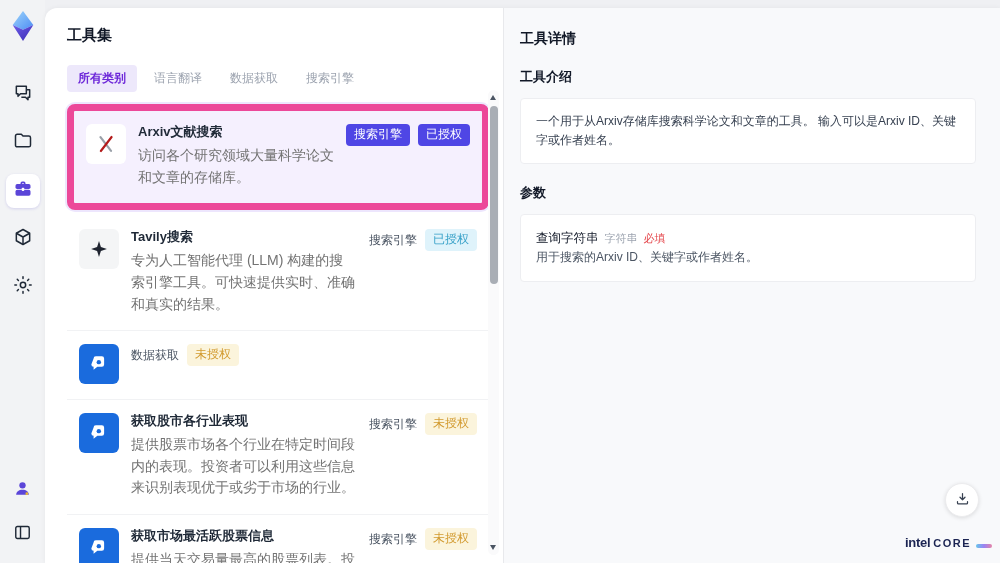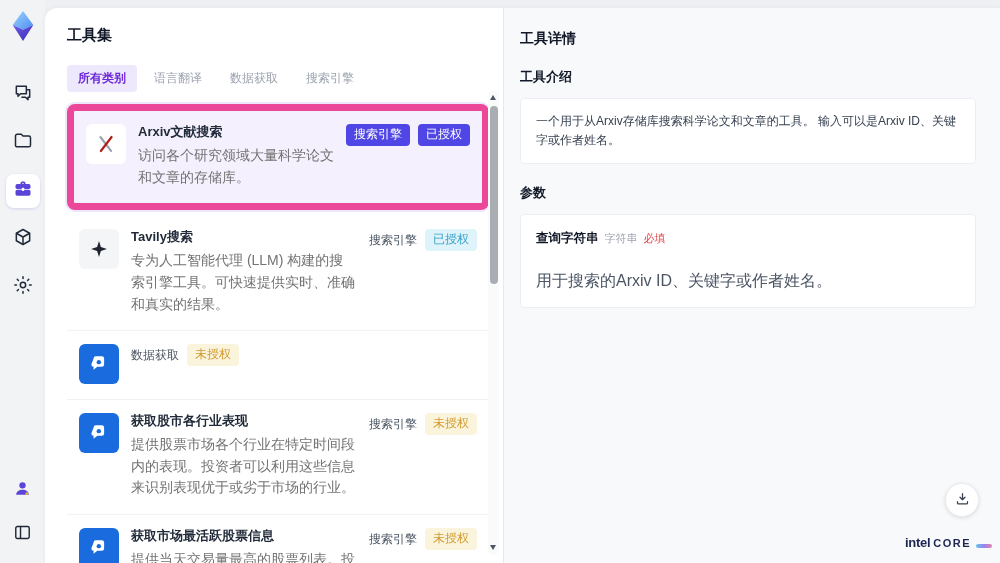--- a/index.html
+++ b/index.html
@@ -53,24 +53,24 @@
   .sb-thumb{position:absolute;left:1.5px;top:16px;width:8px;height:178px;background:#A9AEB5;border-radius:4px;}
 
   
   .v-divider{position:absolute;left:458px;top:0;bottom:0;width:1px;background:#E8E9EC;}
   .details-pane{position:absolute;left:459px;top:0;right:0;bottom:0;background:#F8F9FB;box-sizing:border-box;padding:18px 24px 0 16px;}
   .details-title{font-size:14px;font-weight:700;color:#111827;margin:4px 0 20px 0;}
   .section-title{font-size:13px;font-weight:700;color:#111827;margin:0 0 12px 0;}
   .box{background:#ffffff;border:1px solid #EDEEF1;border-radius:4px;padding:13px 15px;font-size:12px;color:#374151;line-height:1.6;}
   .intro-box{margin-bottom:20px;}
   .param-line{display:flex;align-items:baseline;gap:6px;}
-  .param-name{font-size:12.5px;font-weight:700;color:#111827;}
+  .param-name{font-size:12.5px;font-weight:400;color:#111827;}
   .param-type{font-size:11px;color:#9CA3AF;}
   .param-required{font-size:11px;color:#E5484D;}
-  .param-desc{font-size:16px;color:#4B5563;margin-top:20px;}
+  .param-desc{font-size:12px;color:#4B5563;margin-top:0;}
 
   
   .download-btn{position:absolute;right:21px;bottom:46px;width:32px;height:32px;border-radius:50%;
     background:#ffffff;border:1px solid #ECECEE;box-shadow:0 1px 4px rgba(0,0,0,.12);
     display:flex;align-items:center;justify-content:center;cursor:pointer;}
   .intel-brand{position:absolute;right:8px;bottom:13px;display:flex;align-items:baseline;gap:3px;}
   .intel-word{font-size:13px;font-weight:700;color:#1B2452;letter-spacing:-0.3px;}
   .core-word{font-size:11px;font-weight:600;color:#1B2452;letter-spacing:1.5px;text-transform:uppercase;}
   .ultra-bar{width:16px;height:4px;border-radius:2px;margin-left:2px;align-self:flex-end;margin-bottom:2px;
     background:linear-gradient(90deg,#35b5e5,#7a5cf0,#e05c8a);opacity:.75;}

